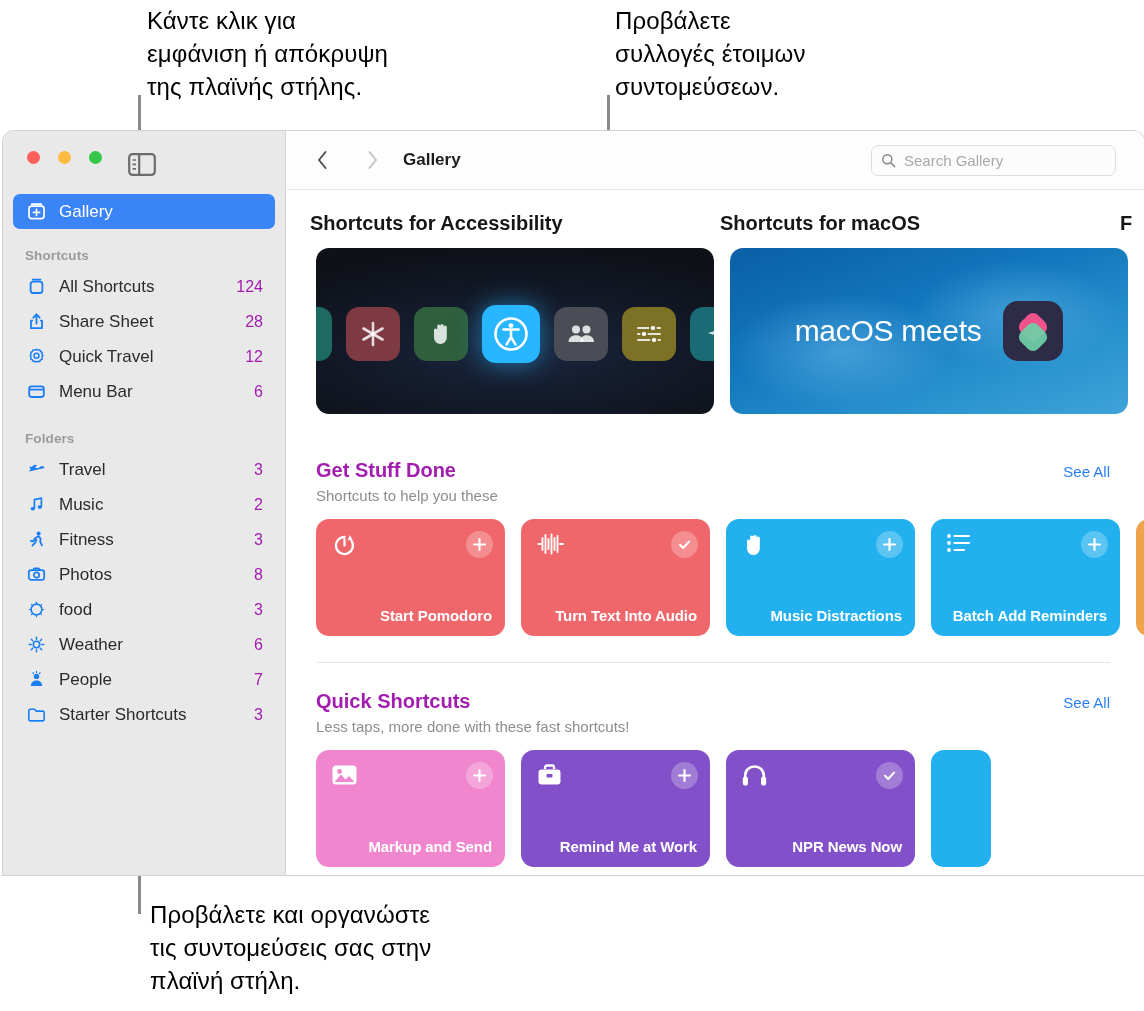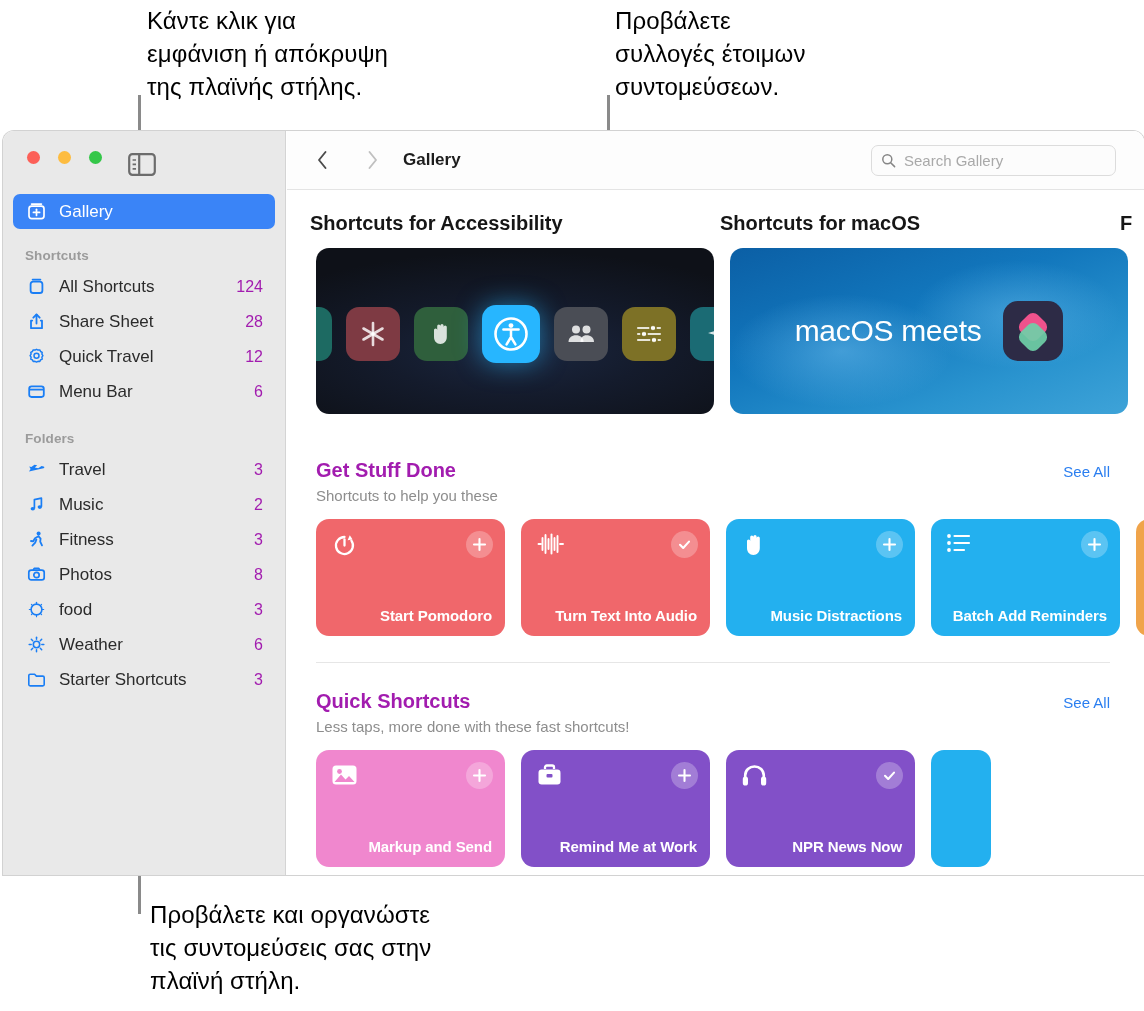--- a/index.html
+++ b/index.html
@@ -372,20 +372,35 @@
                   <line x1="14.8" y1="9.5" x2="16.8" y2="9.5"></line>
                 <line x1="4.3" y1="4.3" x2="5.7" y2="5.7"></line>
                   <line x1="13.3" y1="13.3" x2="14.7" y2="14.7"></line>
                 <line x1="14.7" y1="4.3" x2="13.3" y2="5.7"></line>
                   <line x1="5.7" y1="13.3" x2="4.3" y2="14.7"></line>
               </g>
             </svg>
           </span>
           <span class="sb-label">Weather</span>
           <span class="sb-count">6</span>
+        </div>
+        <div class="sb-row">
+          <span class="sb-icon">
+            <svg width="19" height="19" viewBox="0 0 19 19">
+              <circle cx="9.5" cy="6.4" r="2.7" fill="#1a7ef5"></circle>
+              <path d="M3.8 16 C3.8 12.3 6.4 10.4 9.5 10.4 C12.6 10.4 15.2 12.3 15.2 16 Z" fill="#1a7ef5"></path>
+              <g stroke="#1a7ef5" stroke-width="1.1" stroke-linecap="round">
+                <line x1="9.5" y1="1.4" x2="9.5" y2="2.6"></line>
+                <line x1="5.9" y1="2.6" x2="6.6" y2="3.6"></line>
+                <line x1="13.1" y1="2.6" x2="12.4" y2="3.6"></line>
+              </g>
+            </svg>
+          </span>
+          <span class="sb-label">People</span>
+          <span class="sb-count">7</span>
         </div>
         <div class="sb-row">
           <span class="sb-icon">
             <svg width="19" height="19" viewBox="0 0 19 19">
               <path d="M1.8 6 L1.8 14.6 C1.8 15.4 2.4 15.9 3.2 15.9 L15.8 15.9 C16.6 15.9 17.2 15.4 17.2 14.6 L17.2 7.4 C17.2 6.6 16.6 6.1 15.8 6.1 L9.4 6.1 L7.6 4.2 L3.2 4.2 C2.4 4.2 1.8 4.8 1.8 5.6 Z" fill="none" stroke="#1a7ef5" stroke-width="1.6" stroke-linejoin="round"></path>
             </svg>
           </span>
           <span class="sb-label">Starter Shortcuts</span>
           <span class="sb-count">3</span>
         </div>

